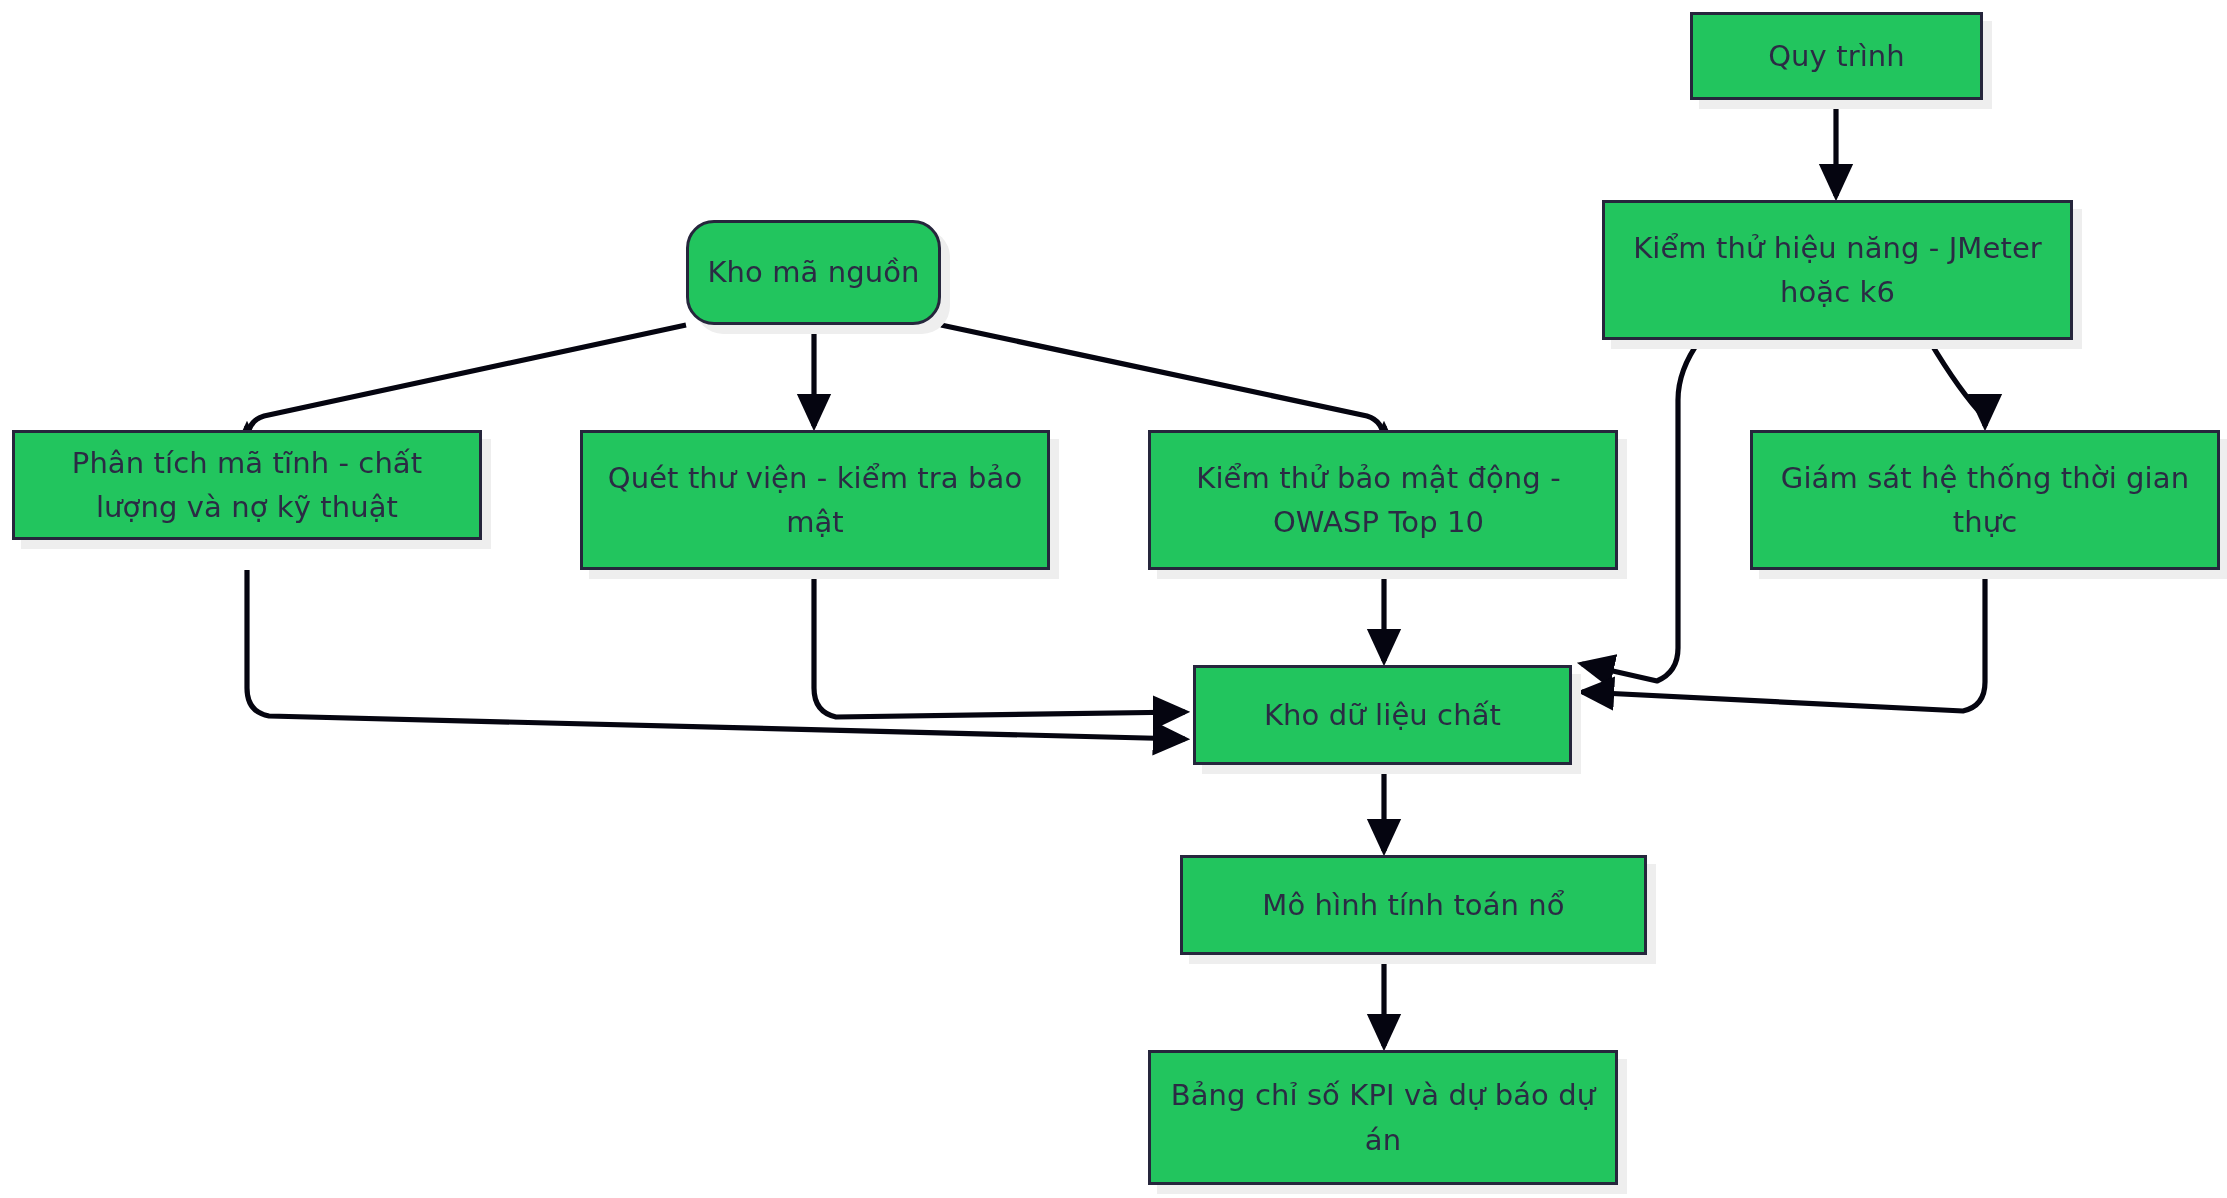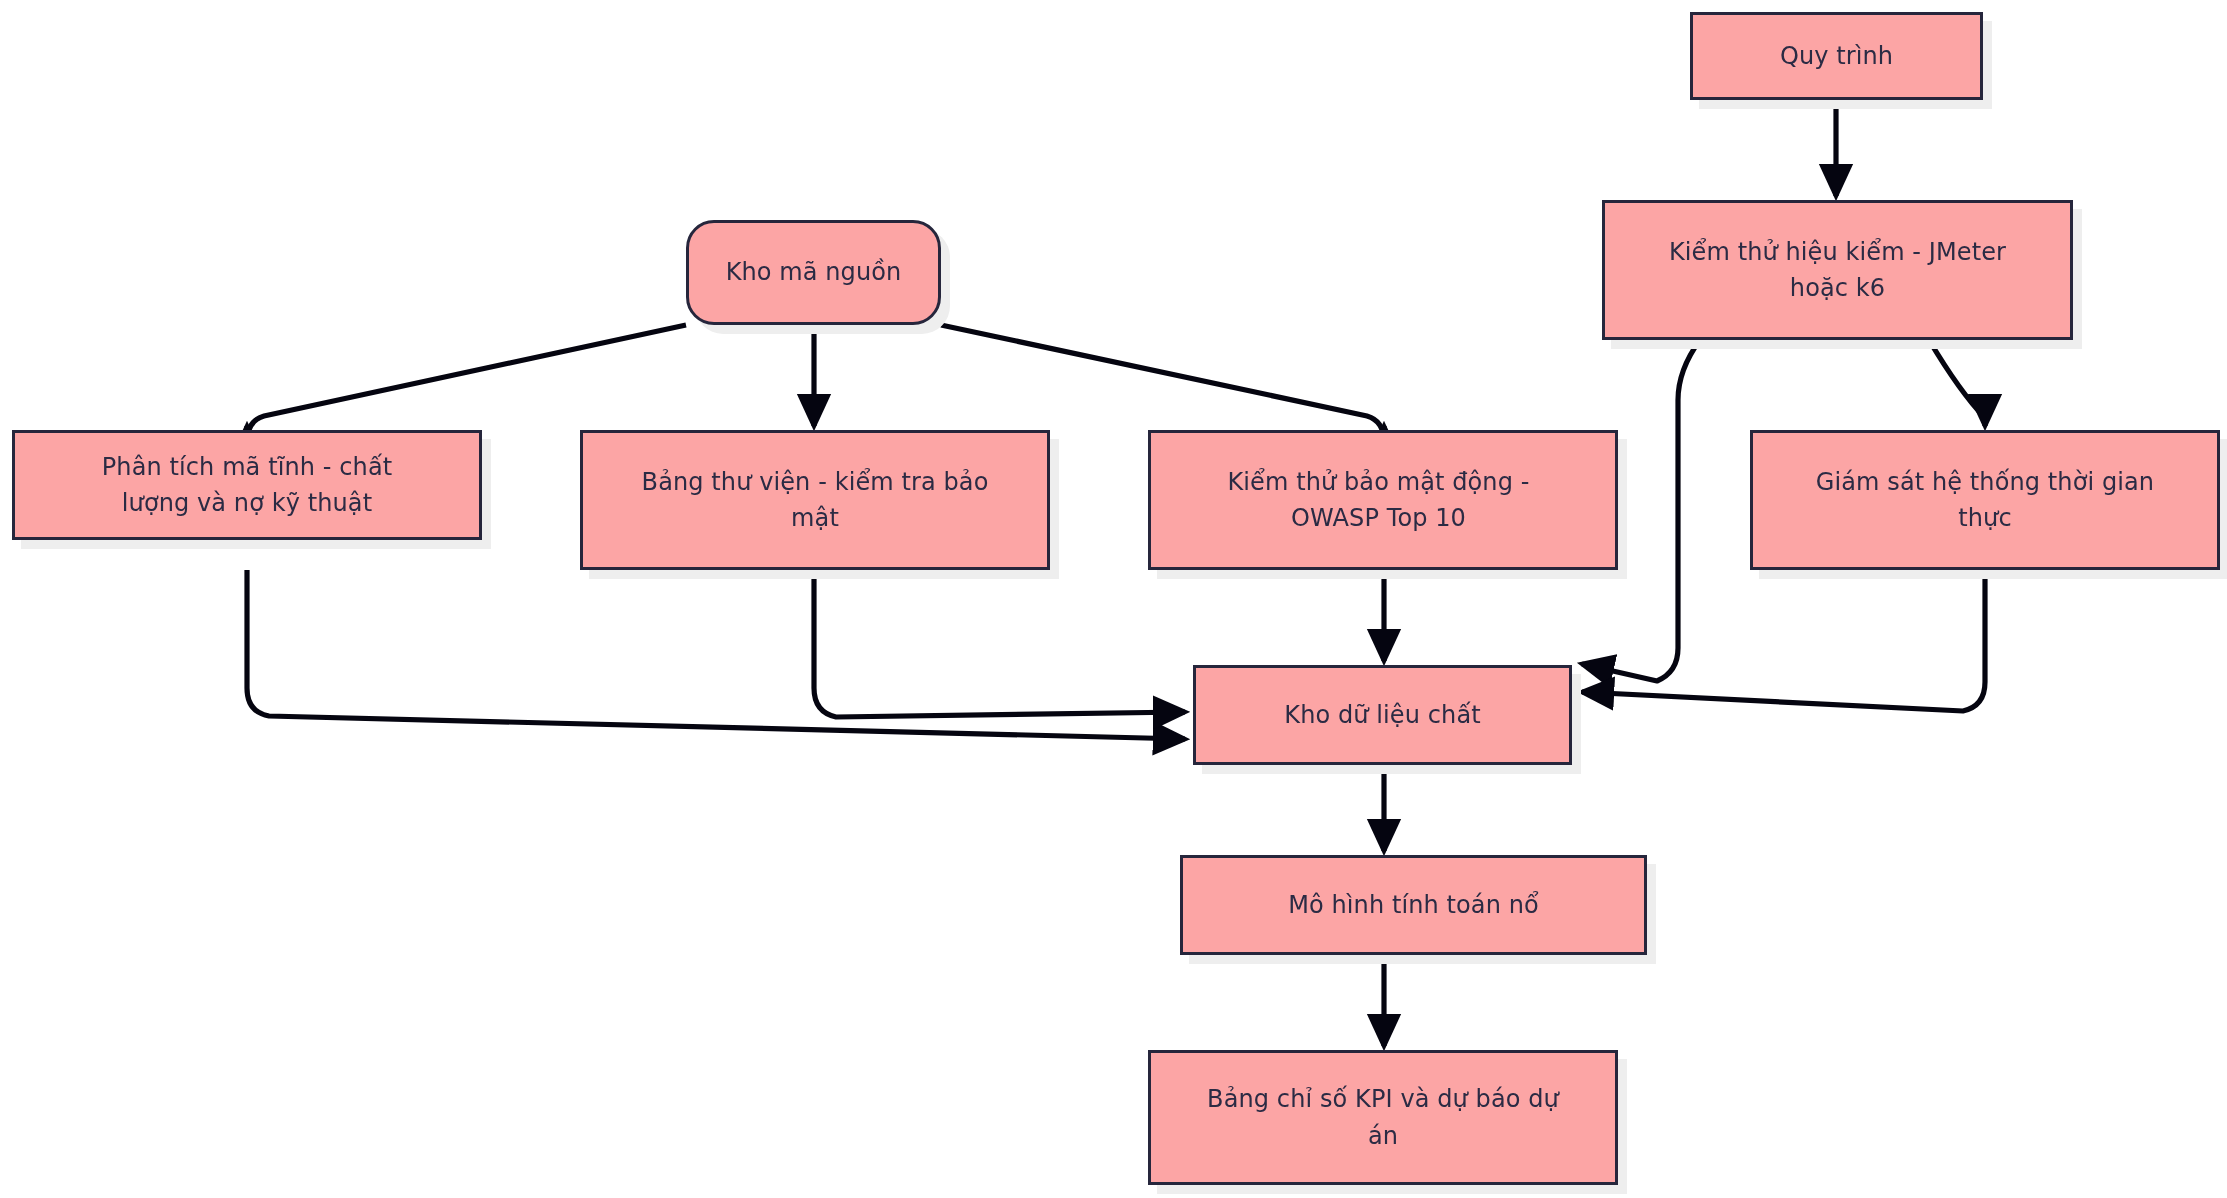--- a/index.html
+++ b/index.html
@@ -21,29 +21,29 @@
     position: absolute;
     left: 0;
     top: 0;
     width: 2227px;
     height: 1198px;
     pointer-events: none;
   }
   .node {
     position: absolute;
     box-sizing: border-box;
-    background: #fca5a5;
+    background: #22c55e;
     border: 3px solid #26263c;
     box-shadow: 9px 9px 0 0 #eeeeee;
     display: flex;
     align-items: center;
     justify-content: center;
     text-align: center;
     color: #2b2b44;
-    font-size: 24px;
+    font-size: 29px;
     line-height: 1.52;
     letter-spacing: 0.1px;
     padding: 4px 16px;
   }
   .node-label {
     display: block;
     width: 100%;
     white-space: pre-line;
   }
 </style>
@@ -84,35 +84,35 @@
 
       <path d="M 1384 955 L 1384 1046"></path>
     </g>
   </svg>
 
   <div class="node" style="left:1690px; top:12px; width:293px; height:88px;">
     <span class="node-label">Quy trình</span>
   </div>
 
   <div class="node" style="left:1602px; top:200px; width:471px; height:140px;">
-    <span class="node-label">Kiểm thử hiệu kiểm - JMeter
+    <span class="node-label">Kiểm thử hiệu năng - JMeter
 hoặc k6</span>
   </div>
 
   <div class="node" style="left:686px; top:220px; width:255px; height:105px;border-radius:28px;">
     <span class="node-label">Kho mã nguồn</span>
   </div>
 
   <div class="node" style="left:12px; top:430px; width:470px; height:110px;">
     <span class="node-label">Phân tích mã tĩnh - chất
 lượng và nợ kỹ thuật</span>
   </div>
 
   <div class="node" style="left:580px; top:430px; width:470px; height:140px;">
-    <span class="node-label">Bảng thư viện - kiểm tra bảo
+    <span class="node-label">Quét thư viện - kiểm tra bảo
 mật</span>
   </div>
 
   <div class="node" style="left:1148px; top:430px; width:470px; height:140px;padding-left:7px;">
     <span class="node-label">Kiểm thử bảo mật động -
 OWASP Top 10</span>
   </div>
 
   <div class="node" style="left:1750px; top:430px; width:470px; height:140px;">
     <span class="node-label">Giám sát hệ thống thời gian

